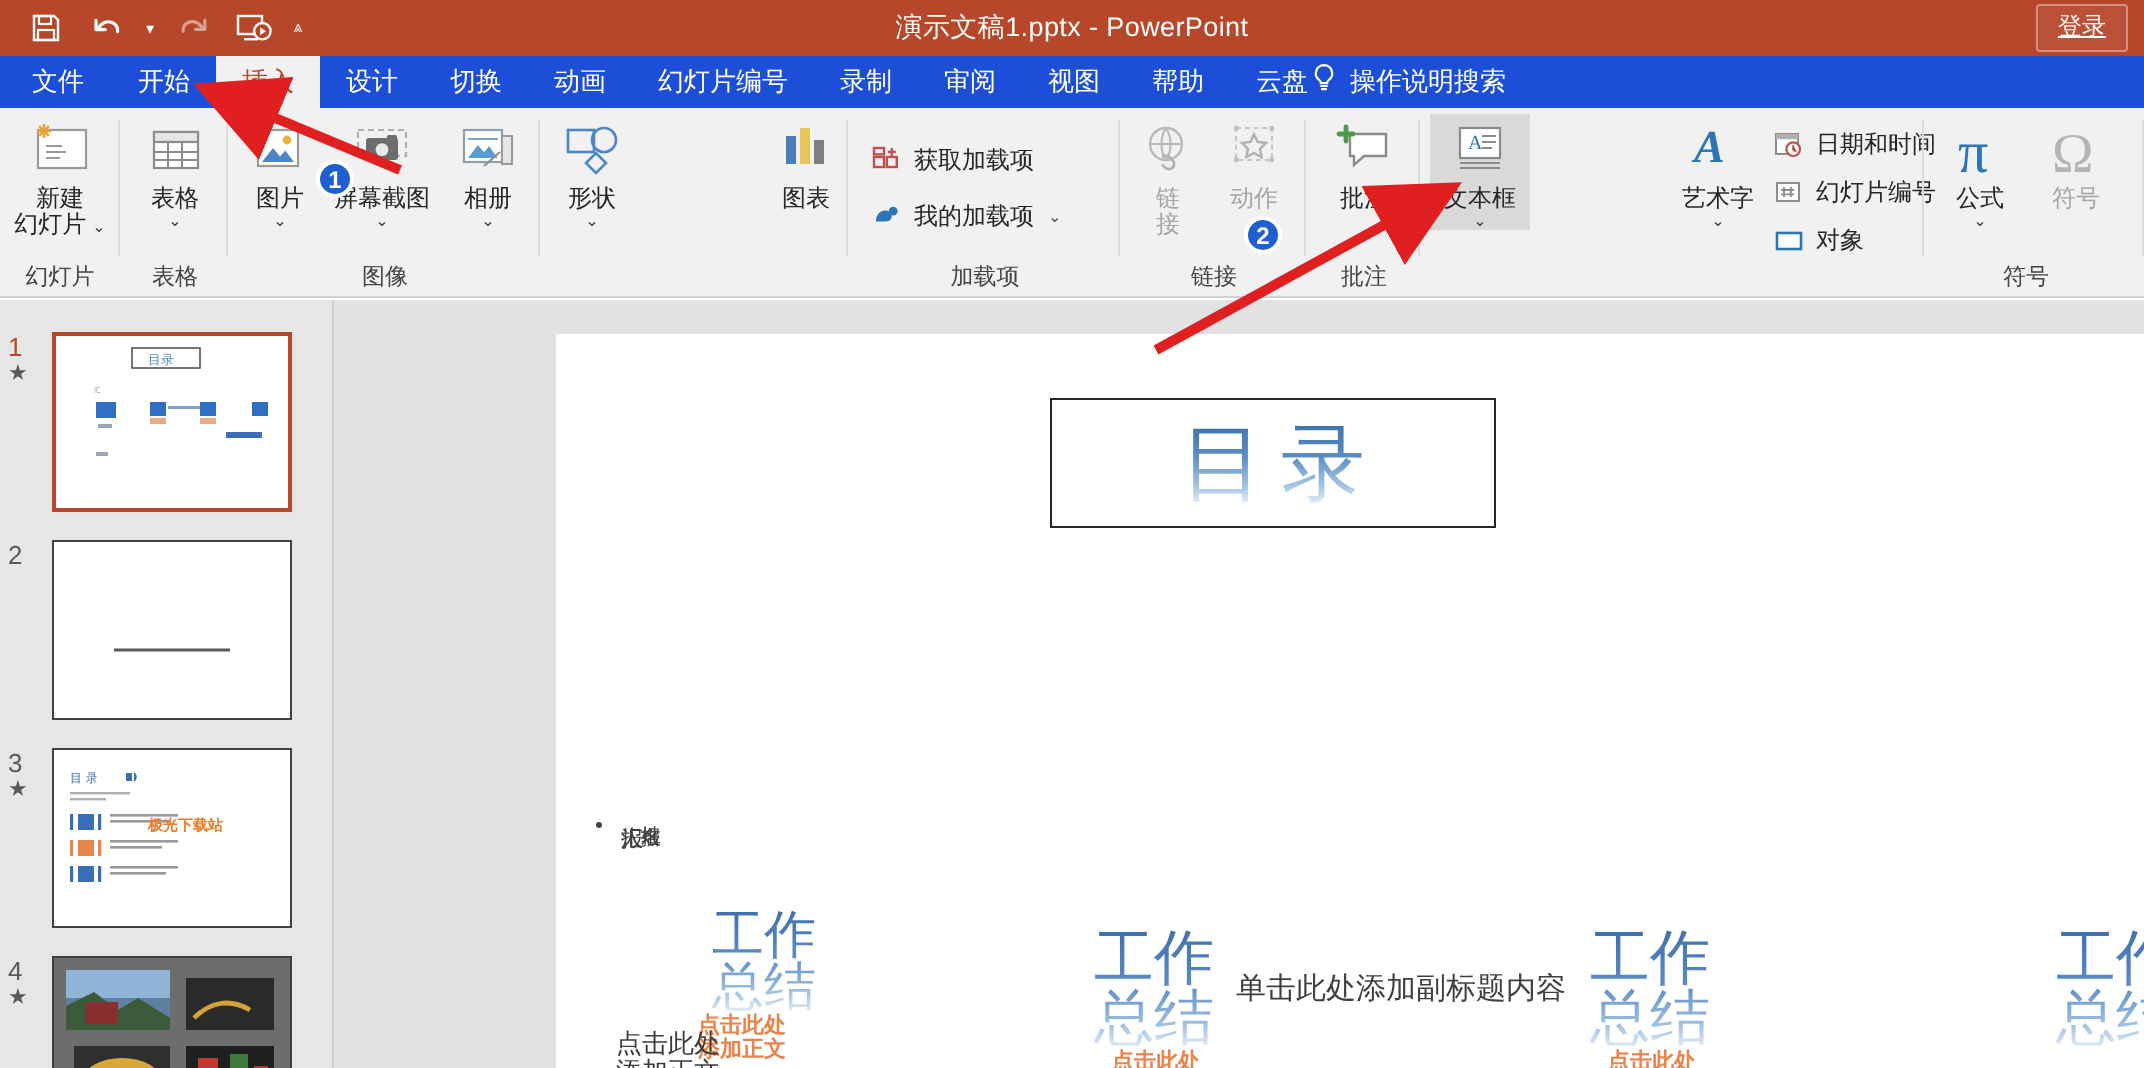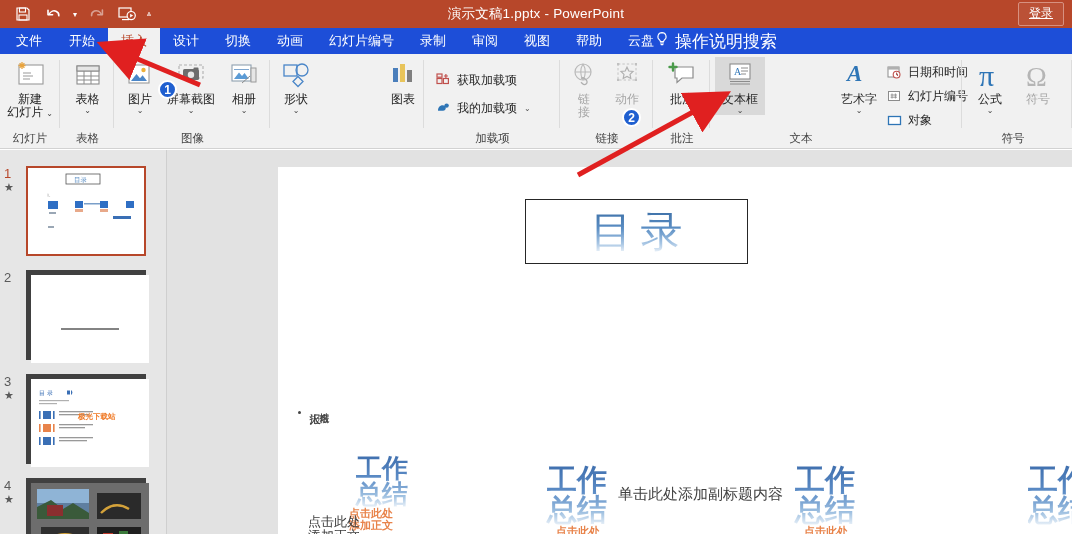--- a/index.html
+++ b/index.html
@@ -46,21 +46,21 @@
   .tab {
     display: flex; align-items: center; justify-content: center;
     color: #ffffff; font-size: 13px; height: 26px;
     padding: 0 13px;
     white-space: nowrap;
   }
   .tab.first { padding: 0 14px 0 16px; }
   .tab.active { background: #f1f1f1; color: #b7472a; }
   .tellme { position: absolute; left: 655px; top: 0; height: 26px; display: flex; align-items: center; gap: 6px; color:#fff; }
   .bulb { display:block; }
-  .tellme-text { font-size: 17px; color:#ffffff; white-space: nowrap; }
+  .tellme-text { font-size: 13px; color:#ffffff; white-space: nowrap; }
 
   
   .ribbon {
     position: absolute; left: 0; top: 54px; width: 1072px; height: 95px;
     background: #f1f1f1;
     border-bottom: 1px solid #d2d2d2;
   }
   .rgroup { position: absolute; top: 0; height: 94px; }
   .rgroup .sep { position: absolute; right: 0; top: 6px; width: 1px; height: 68px; background: #dcdcdc; }
   .glabel {
@@ -93,21 +93,21 @@
   }
   .thumb-row { position: absolute; left: 0; width: 166px; }
   .thumb-num {
     position: absolute; left: 4px; top: 0; width: 20px;
     font-size: 13px; color: #5a5a5a; text-align: left; line-height: 15px;
   }
   .thumb-num.sel { color: #b7472a; }
   .thumb-star { position: absolute; left: 4px; top: 15px; font-size: 11px; color:#5a5a5a; line-height: 12px; }
   .thumb {
     position: absolute; left: 26px; top: 0; width: 120px; height: 90px;
-    background: #ffffff; border: 5px solid #404040;
+    background: #ffffff; border: 1px solid #404040;
   }
   .thumb.sel { border: 2px solid #b7472a; }
 
   .divider-v { position: absolute; left: 166px; top: 150px; width: 1px; height: 384px; background: #cfcfcf; }
 
   
   .editor-bg {
     position: absolute; left: 167px; top: 150px; width: 905px; height: 384px;
     background: #e2e2e2;
   }
@@ -145,21 +145,21 @@
   }
   .vtext2 {
     writing-mode: vertical-rl;
     font-size: 10px; color: #404040; line-height: 12px;
     height: 26px;
   }
 
   .wg {
     position: absolute;
     font-family: "DejaVu Sans", sans-serif;
-    font-weight: bold; letter-spacing: 0;
+    font-weight: normal; letter-spacing: 0;
     background: linear-gradient(#3f6fae 0%, #5c8cc6 45%, #9dbfe0 78%, #e8f0f8 100%);
     -webkit-background-clip: text; background-clip: text;
     color: transparent; -webkit-text-fill-color: transparent;
     line-height: 1.0;
     text-align: center;
   }
   .wg .l2 { display:block; }
   .wg-sub {
     position: absolute;
     font-size: 11px; color: #e8834a; font-weight: bold; line-height: 11px; text-align: center;
@@ -464,21 +464,20 @@
       </div>
       <div class="smallbtn" style="left:175px; top:56px;">
         <span class="ico">
           <svg width="15" height="15" viewBox="0 0 15 15">
               <rect x="1.5" y="3.5" width="12" height="8" fill="#fff" stroke="#2e75b6" stroke-width="1.3"></rect>
             </svg>
         </span>
         <span class="lbl">对象</span>
       </div>
 
-      <div class="glabel" style="left:0; width:180px;">文本</div>
       <div class="sep"></div>
     </div>
 
     <div class="rgroup" style="left:963px; width:109px;">
       <div class="bigbtn" style="left:4px; width:46px;">
         <span class="ico">
           <svg width="34" height="32" viewBox="0 0 34 32">
               <text x="6" y="27" font-family="Liberation Serif, serif" font-size="30" fill="#2e75b6">π</text>
             </svg>
         </span>

